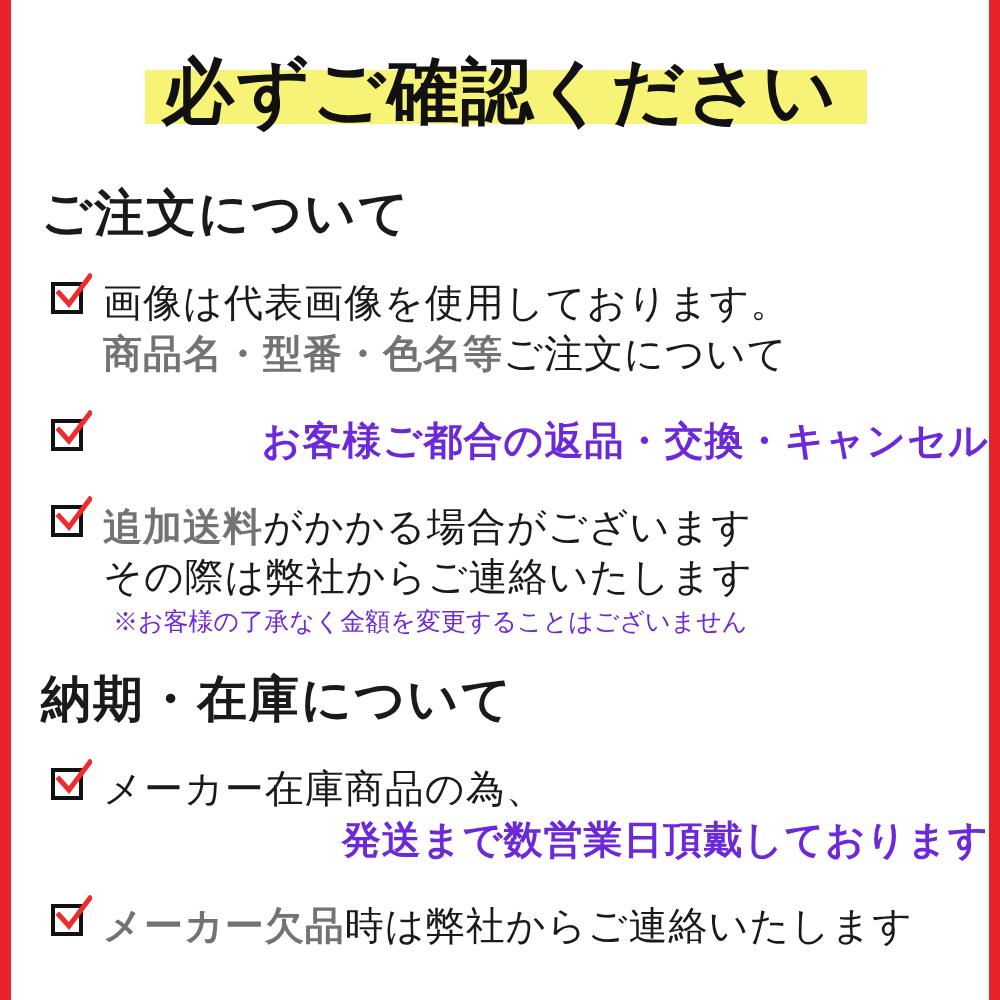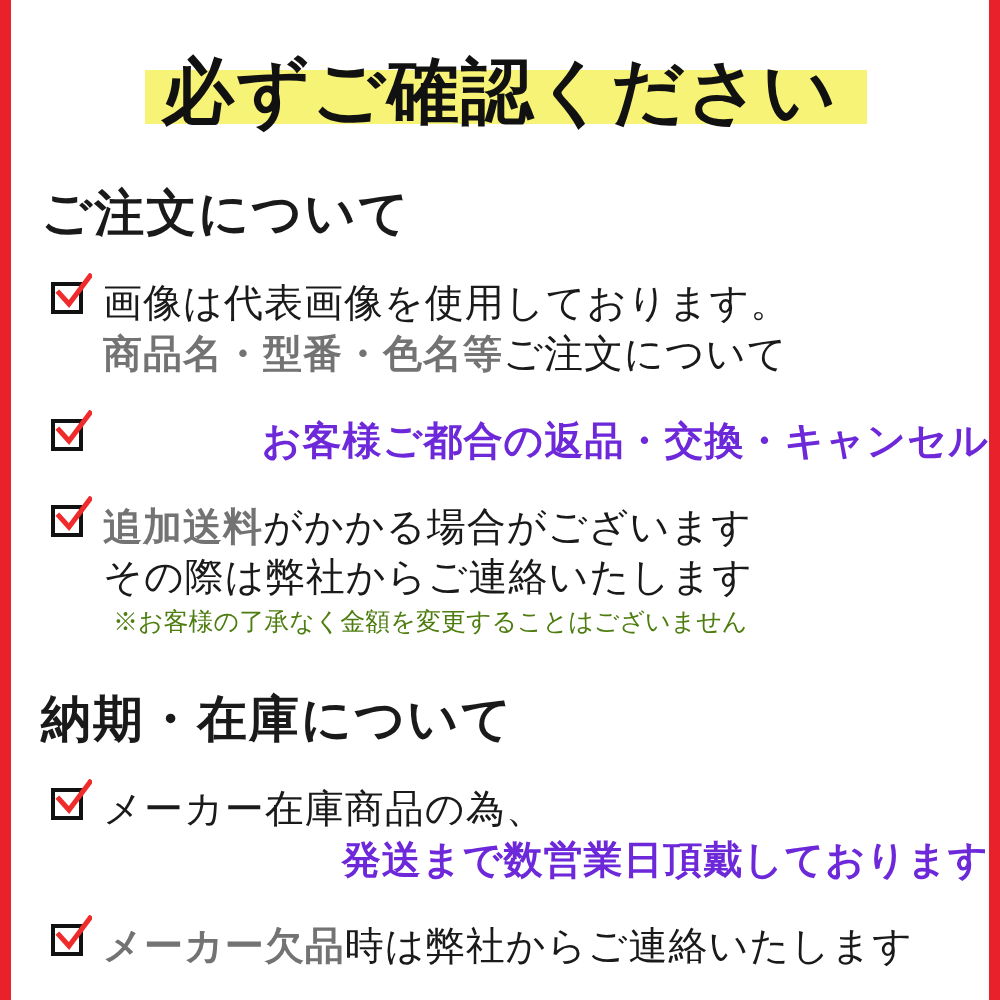--- a/index.html
+++ b/index.html
@@ -73,21 +73,21 @@
     font-family: "DejaVu Serif", "Liberation Serif", serif;
     font-weight: bold;
     font-size: 50px;
     line-height: 58px;
     color: #1a1a1a;
     letter-spacing: 2px;
     margin: 0;
     padding-left: 30px;
   }
   .sec1-heading { margin-top: 44px; }
-  .sec2-heading { margin-top: 50px; }
+  .sec2-heading { margin-top: 30px; }
 
   
   .item {
     position: relative;
     padding-left: 92px;
     margin-top: 36px;
   }
   .check-icon {
     position: absolute;
     left: 40px;
@@ -125,21 +125,21 @@
     text-align: right;
   }
   .line .red {
     color: #737373;
     font-weight: bold;
   }
   .note {
     font-family: "DejaVu Serif", "Liberation Serif", serif;
     font-size: 25px;
     line-height: 36px;
-    color: #4d7c0f;
+    color: #6d28d9;
     white-space: nowrap;
     margin-top: 2px;
     padding-left: 10px;
   }
 </style>
 </head>
 <body>
 
 <div class="page">
 

